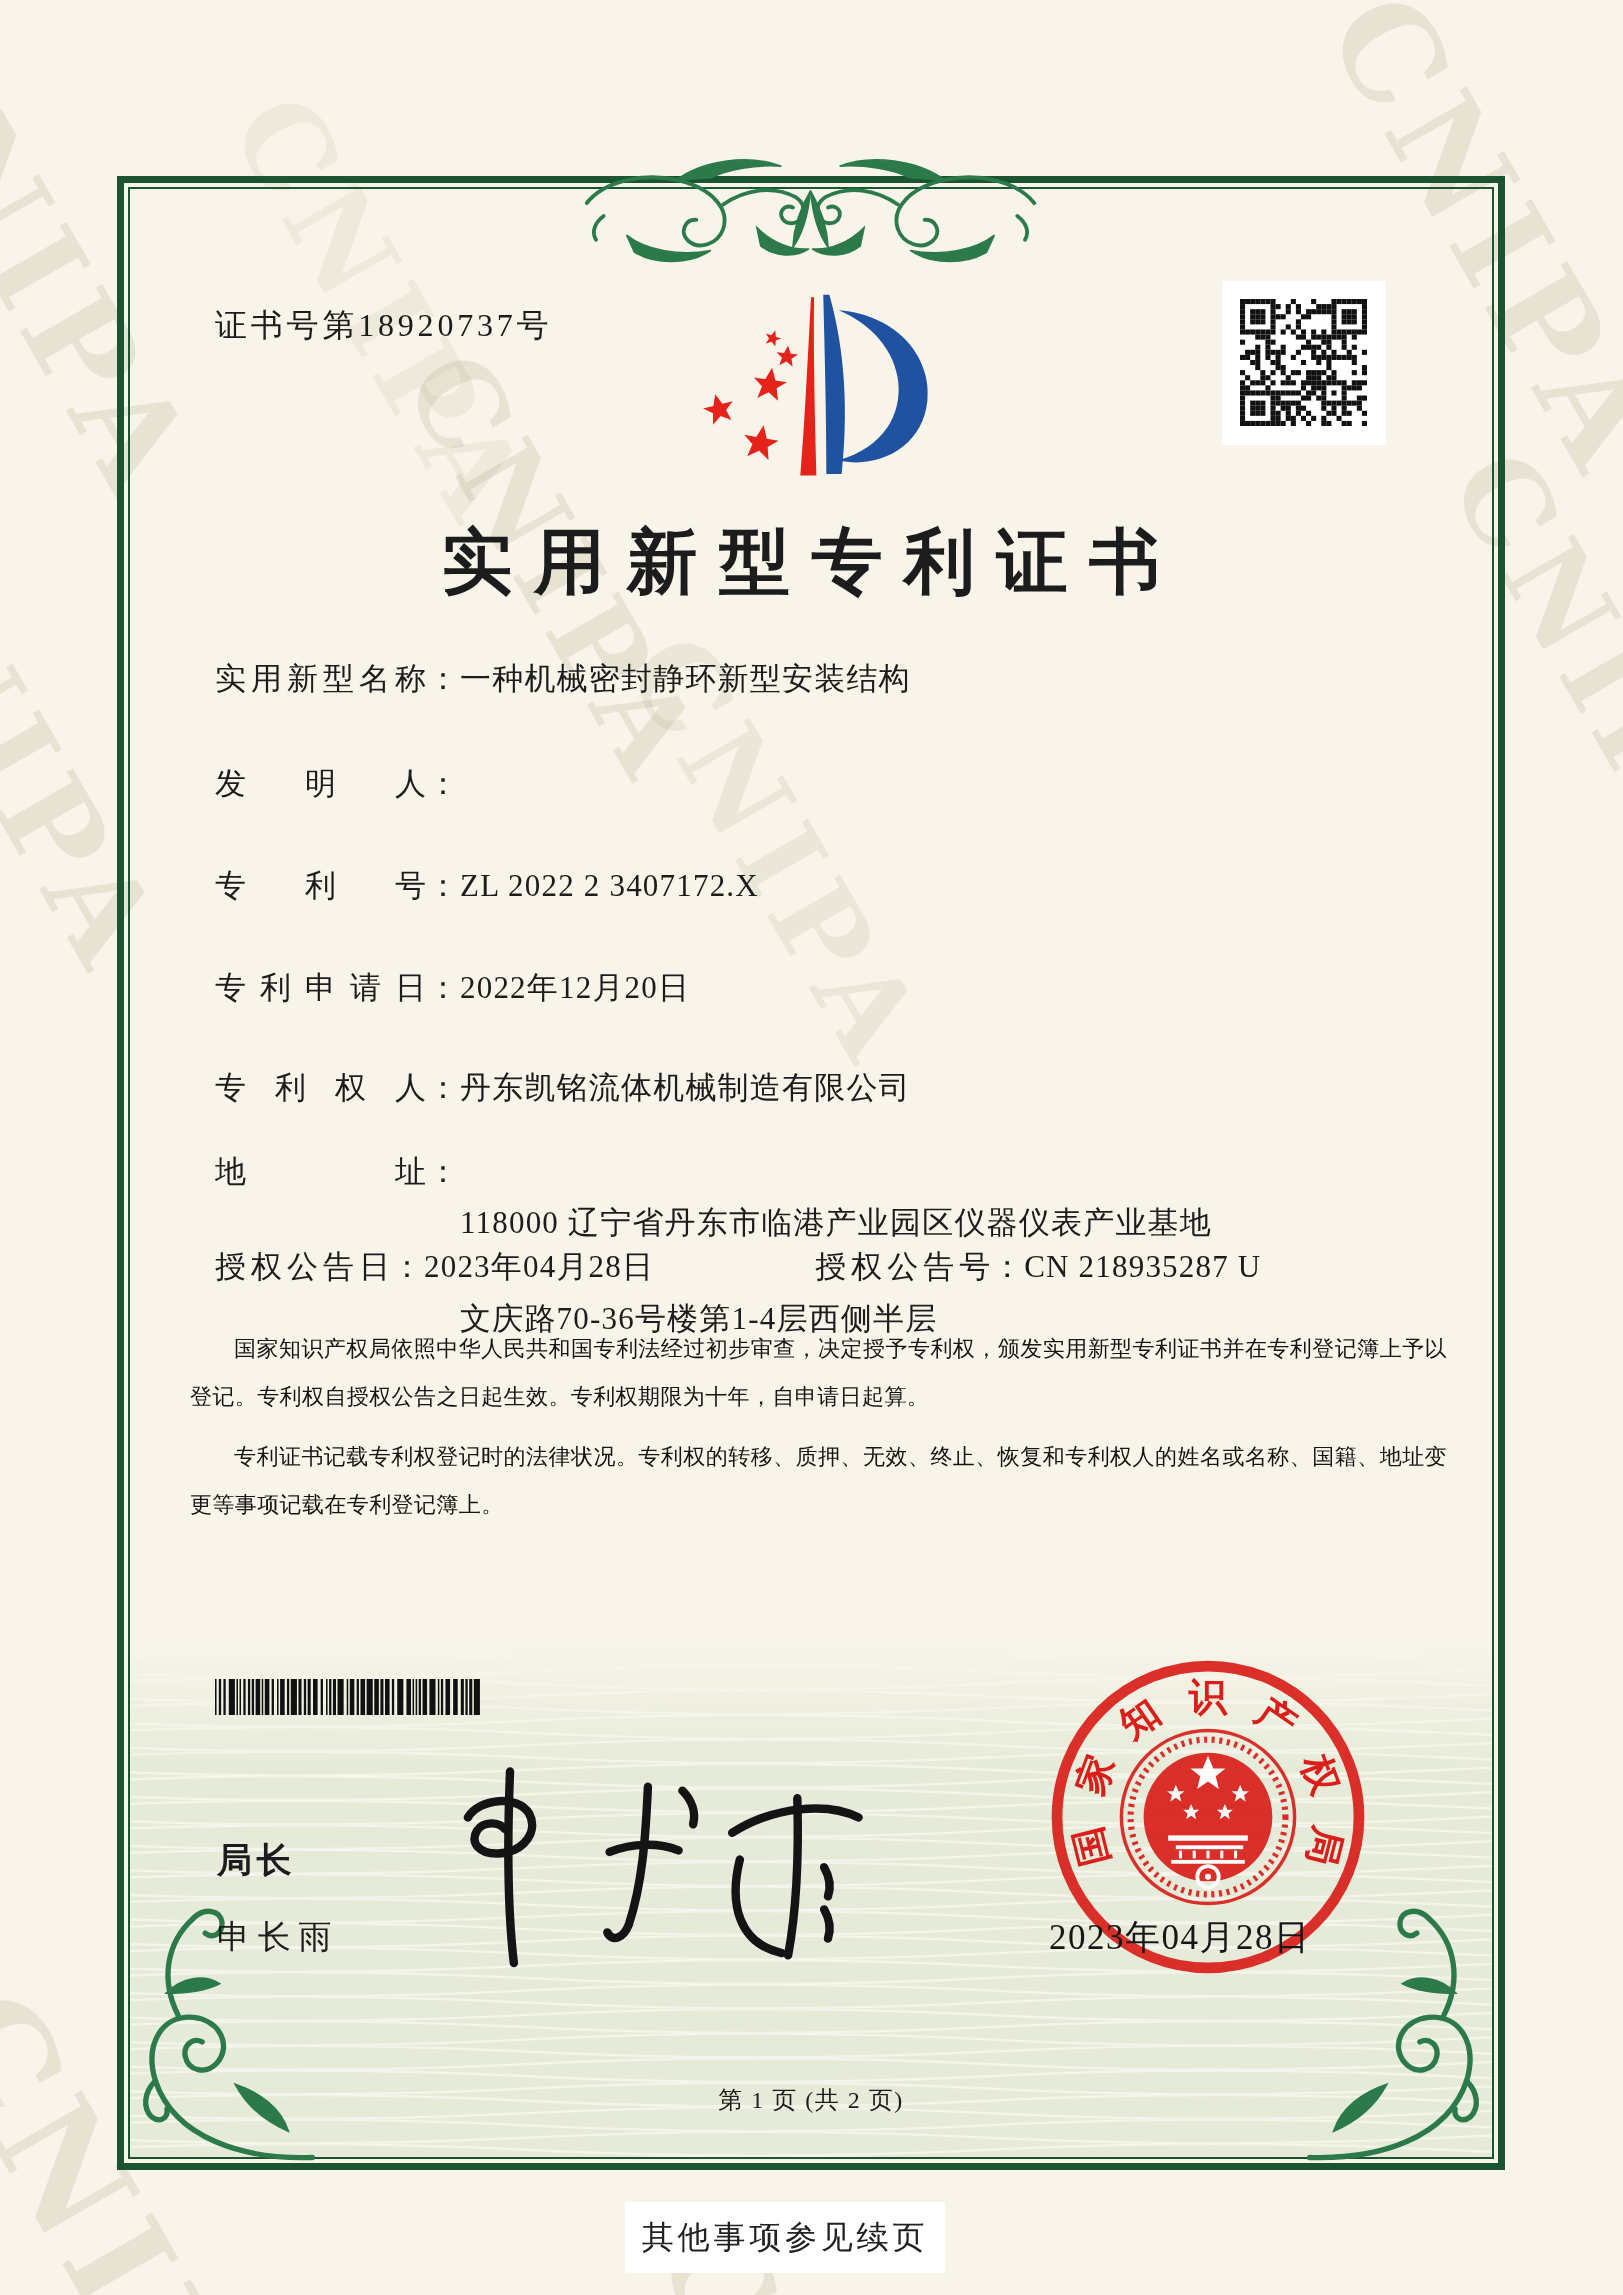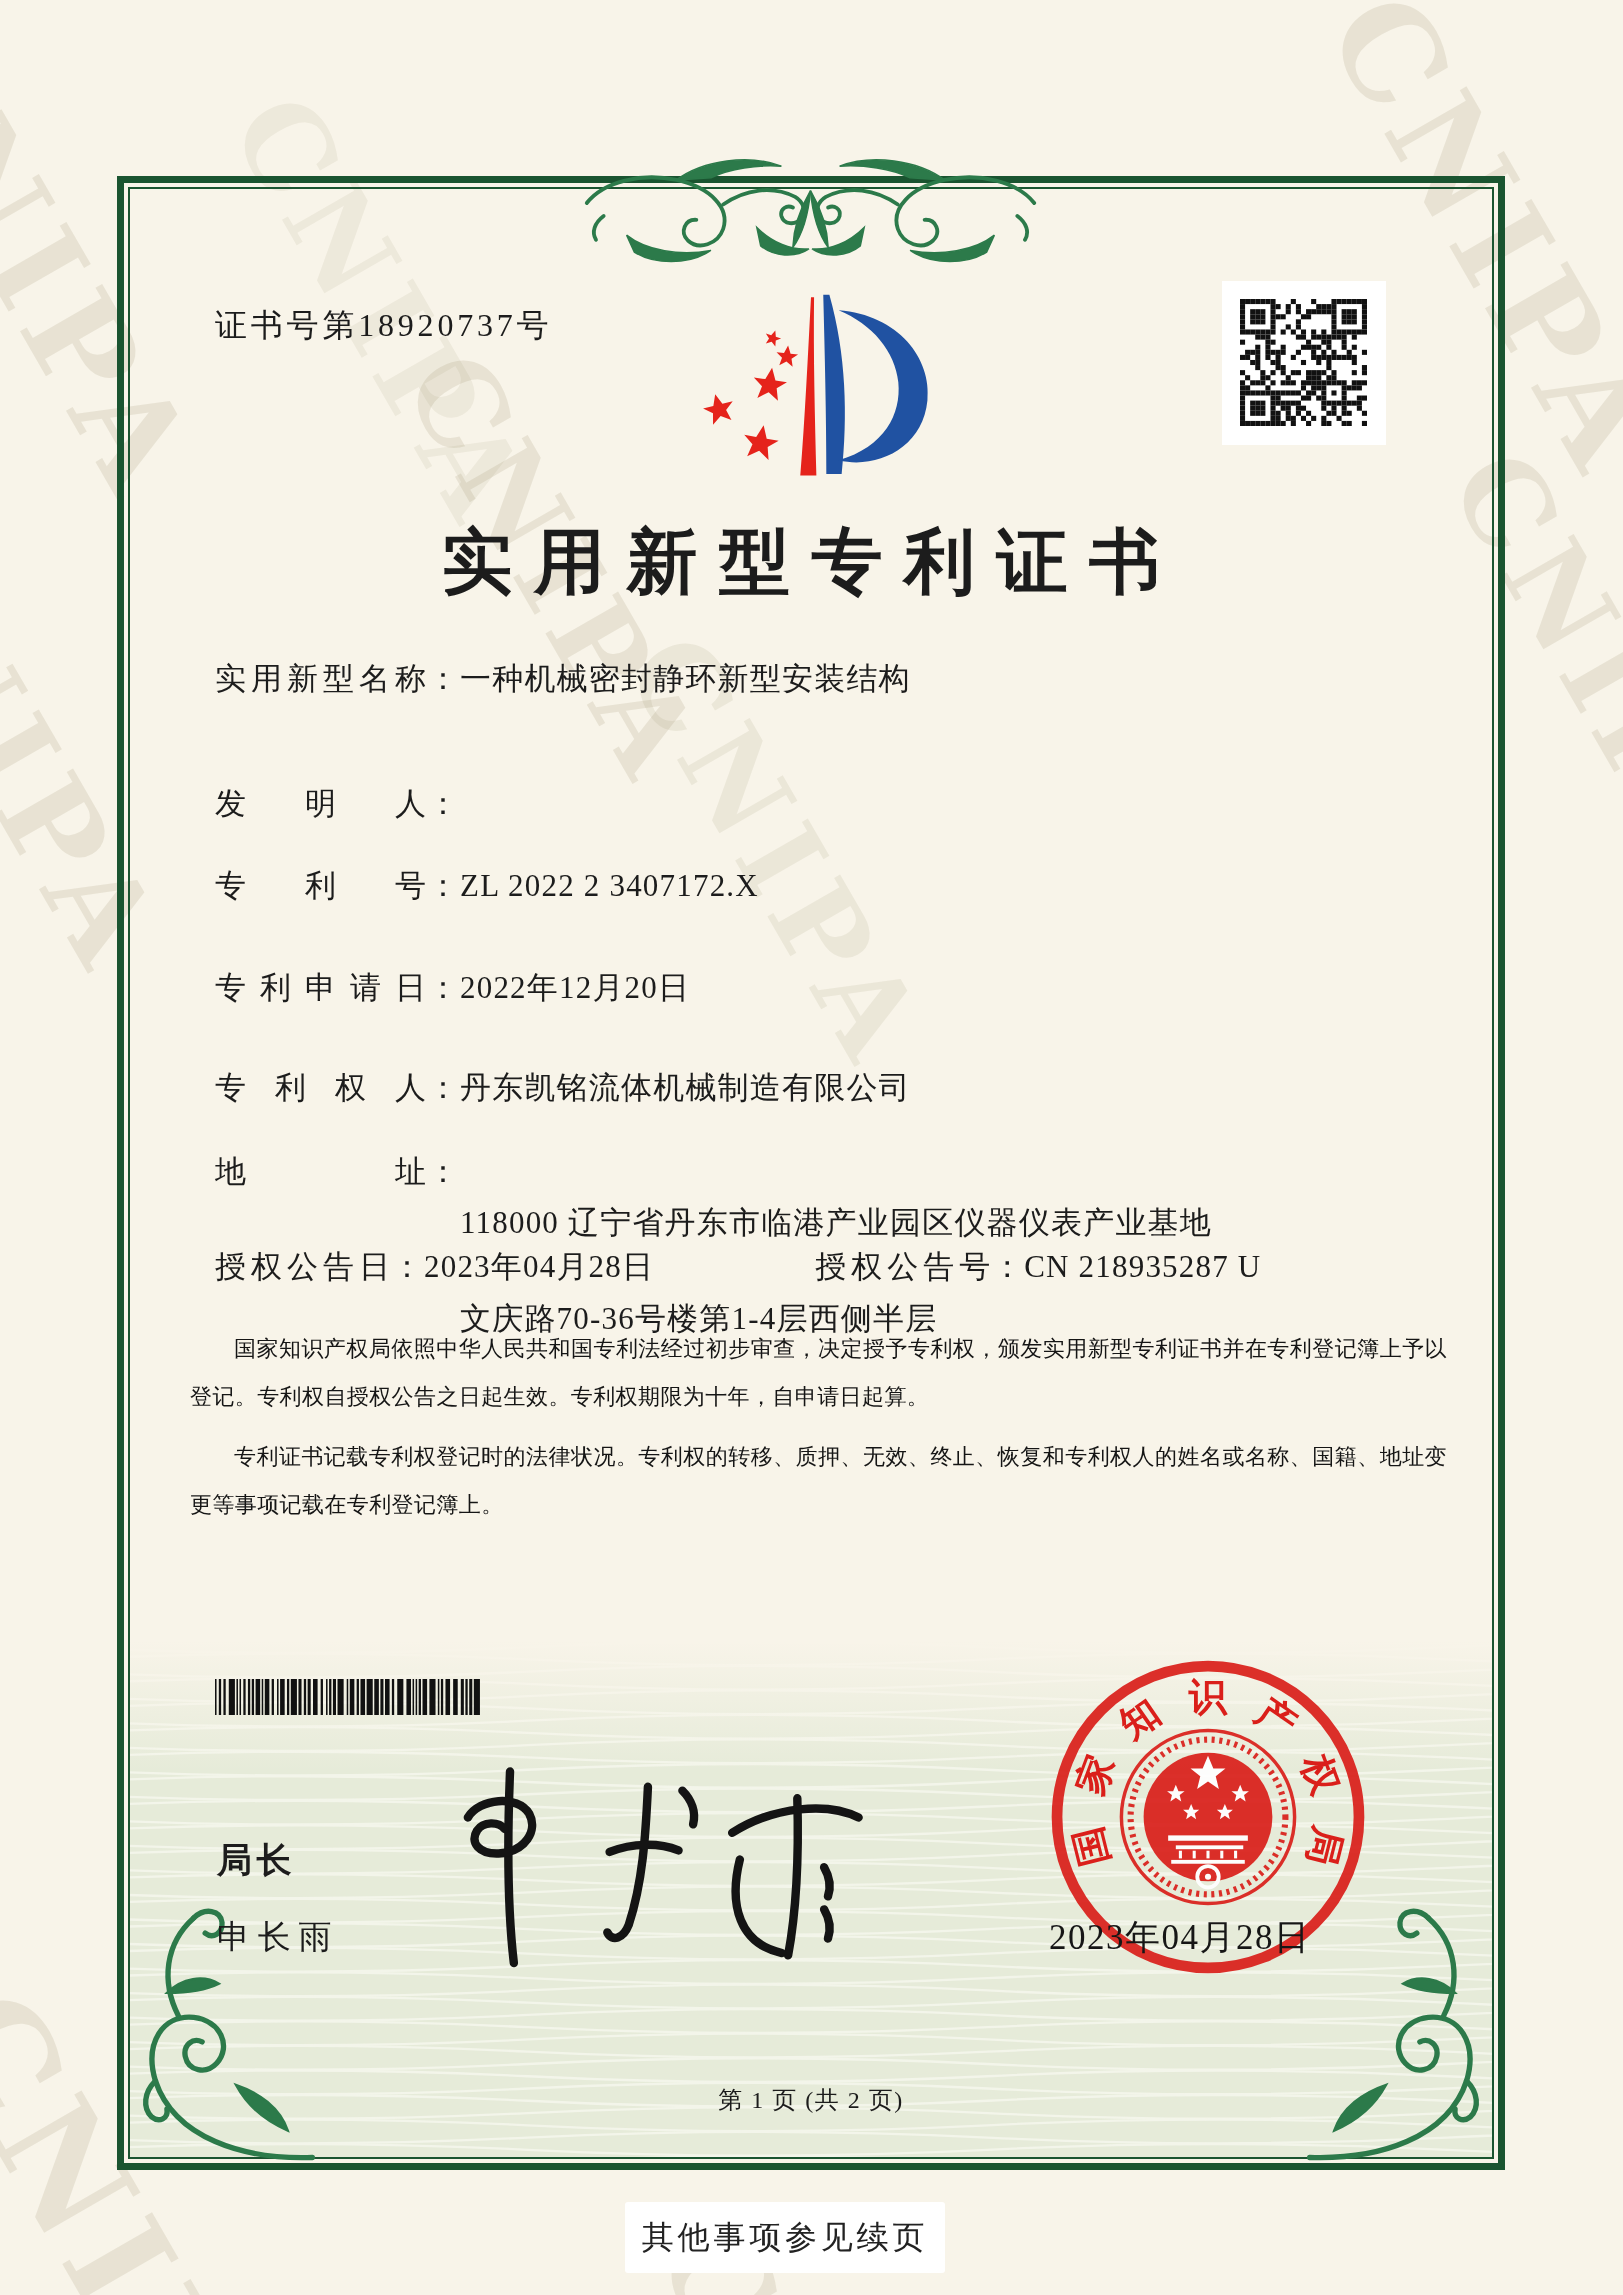--- a/index.html
+++ b/index.html
@@ -520,21 +520,21 @@
       </svg>
   </div>
 
   <div id="title" class="abs">实用新型专利证书</div>
 
   <div class="frow" style="top:659px;">
     <span class="flabel">实用新型名称</span>
     <span class="fcolon">：</span>
     <span class="fvalue">一种机械密封静环新型安装结构</span>
   </div>
-  <div class="frow" style="top:784px;">
+  <div class="frow" style="top:764px;">
     <span class="flabel">发明人</span>
     <span class="fcolon">：</span>
   </div>
   <div class="frow" style="top:866px;">
     <span class="flabel">专利号</span>
     <span class="fcolon">：</span>
     <span class="fvalue">ZL 2022 2 3407172.X</span>
   </div>
   <div class="frow" style="top:968px;">
     <span class="flabel">专利申请日</span>

